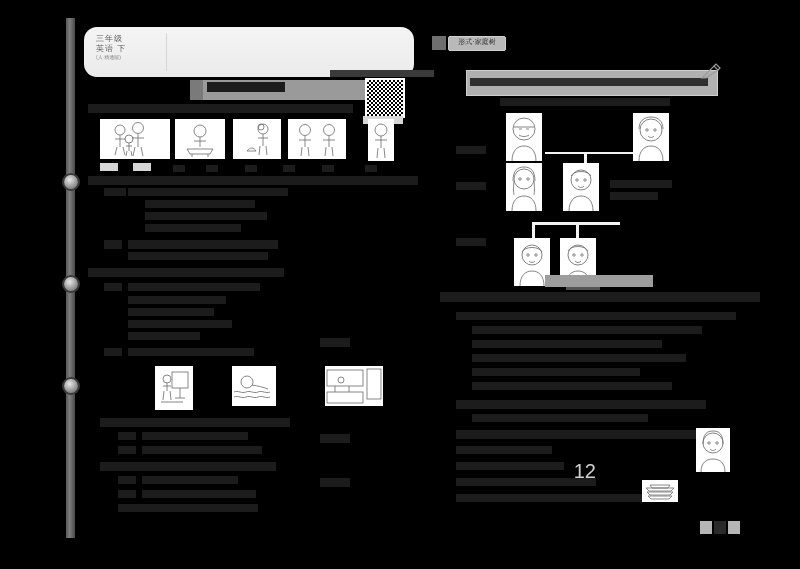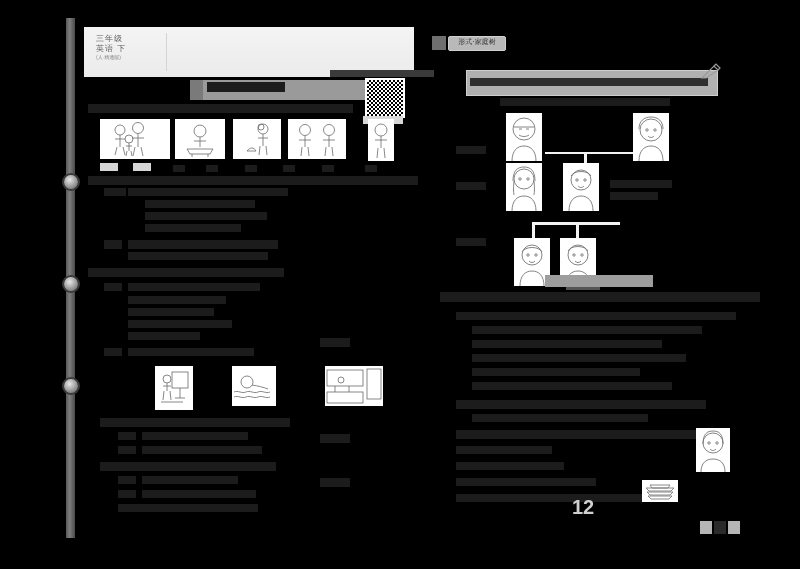--- a/index.html
+++ b/index.html
@@ -10,21 +10,21 @@
   
   .binding{position:absolute;left:66px;top:18px;width:9px;height:520px;
            background:linear-gradient(90deg,#585858,#7d7d7d 40%,#4a4a4a);}
   .hole{position:absolute;left:64px;width:14px;height:14px;border-radius:50%;
         background:radial-gradient(circle at 40% 35%,#e8e8e8,#9a9a9a 55%,#5a5a5a);
         box-shadow:0 0 0 2px #3a3a3a;}
   .hole.h1{top:175px;} .hole.h2{top:277px;} .hole.h3{top:379px;}
 
   
   .hdr{position:absolute;left:84px;top:27px;width:330px;height:50px;
-       background:linear-gradient(180deg,#f4f4f4,#ebebeb);border-radius:0;}
+       background:linear-gradient(180deg,#f4f4f4,#ebebeb);border-radius:13px;}
   .hdr-grade{position:absolute;left:12px;top:7px;width:66px;color:#5b5b5b;line-height:1.25;}
   .hdr-grade .g1{font-size:8px;letter-spacing:1px;}
   .hdr-grade .g2{font-size:8px;letter-spacing:1px;}
   .hdr-grade .g3{font-size:5px;color:#8a8a8a;}
   .hdr-sep{position:absolute;left:82px;top:6px;width:1px;height:38px;background:#d4d4d4;}
   .hdr-title{position:absolute;left:110px;top:14px;width:210px;text-align:center;
              font-size:13px;color:#2b2b2b;white-space:nowrap;}
   .hdr-title .unit{font-size:12px;color:#4a4a4a;}
   .hdr-title .num{display:inline-block;border:1px solid #6a6a6a;border-radius:2px;
                   padding:0 2px;font-size:9px;margin:0 2px;vertical-align:1px;}
@@ -52,21 +52,21 @@
   
   .ill{position:absolute;background:#fff;overflow:hidden;}
   .ill svg{display:block;width:100%;height:100%;}
 
   
   .ft-line{position:absolute;background:#f2f2f2;}
   .portrait{position:absolute;background:#fff;overflow:hidden;}
   .portrait svg{display:block;width:100%;height:100%;}
 
   .num12{position:absolute;left:570px;top:458px;width:26px;height:26px;
-         color:#cfcfcf;font-size:20px;font-weight:bold;text-align:center;line-height:26px;margin-top:36px;}
+         color:#cfcfcf;font-size:20px;font-weight:normal;text-align:right;line-height:26px;}
   .footmark{position:absolute;left:700px;top:521px;display:flex;gap:2px;}
   .footmark span{display:block;width:12px;height:13px;background:#b5b5b5;}
   .footmark span.mid{background:#2a2a2a;}
   .pencil{position:absolute;left:700px;top:62px;width:22px;height:18px;}
 </style>
 </head>
 <body>
 
 <div class="page">
 

